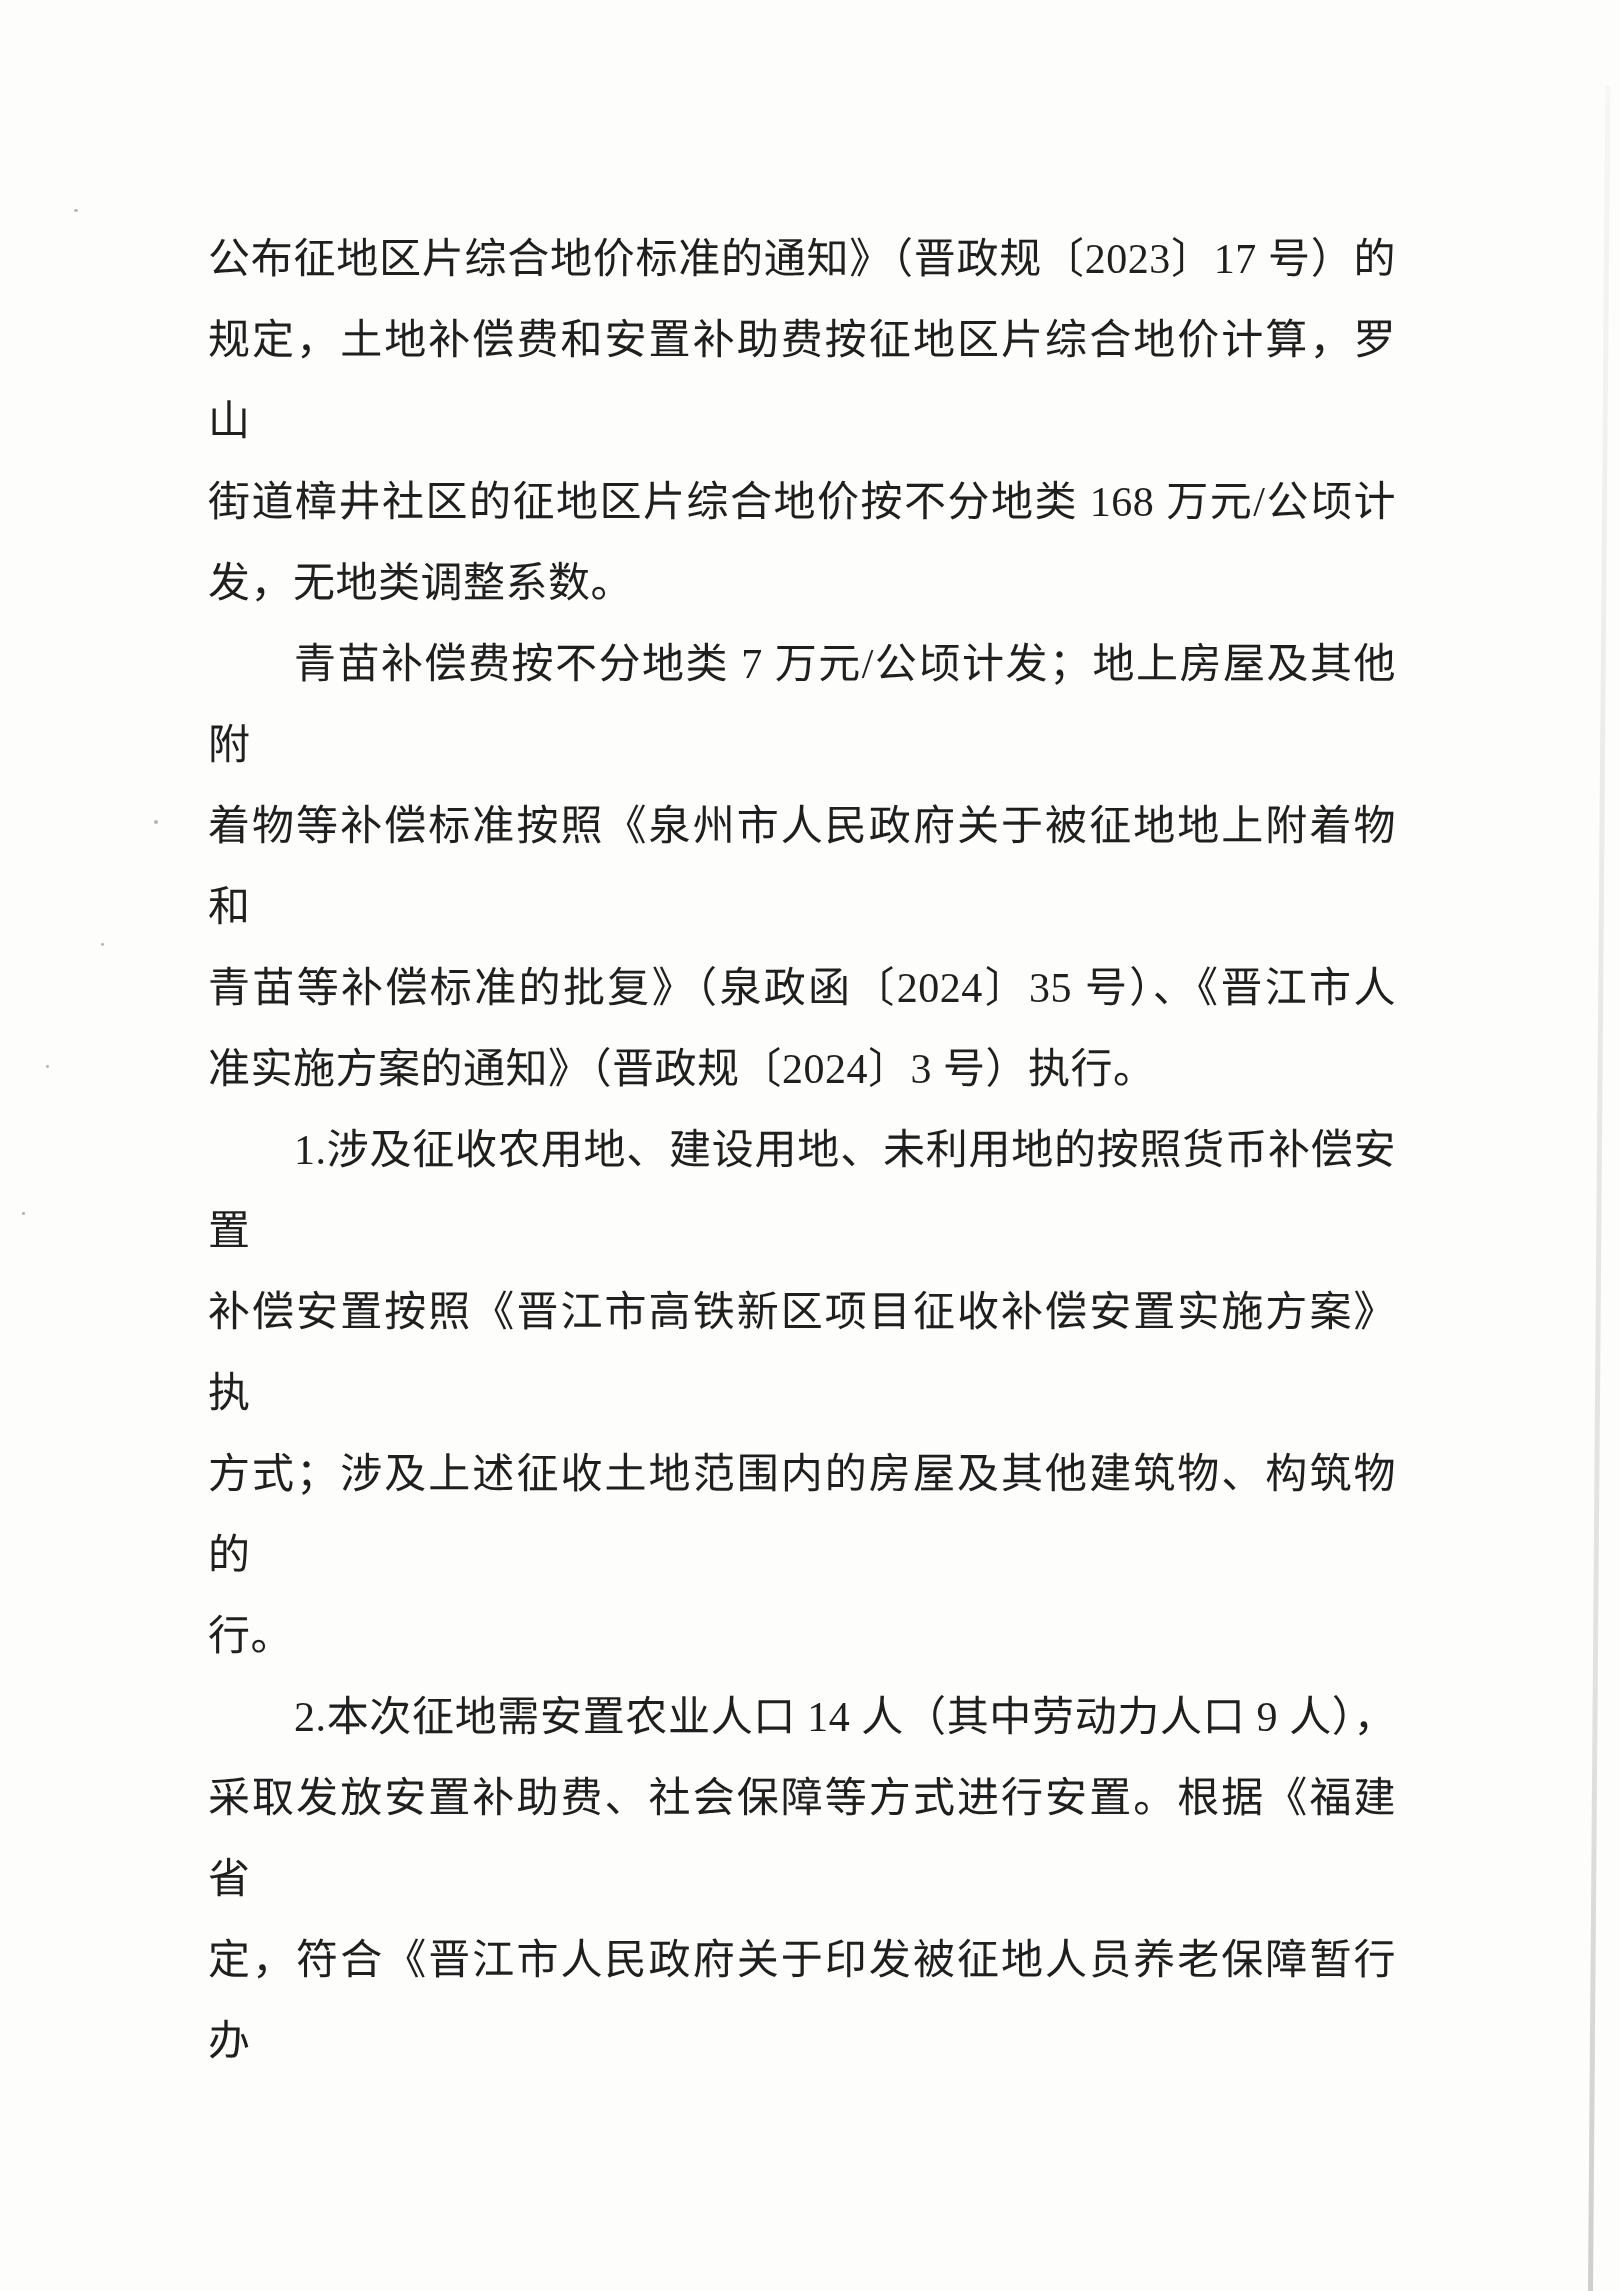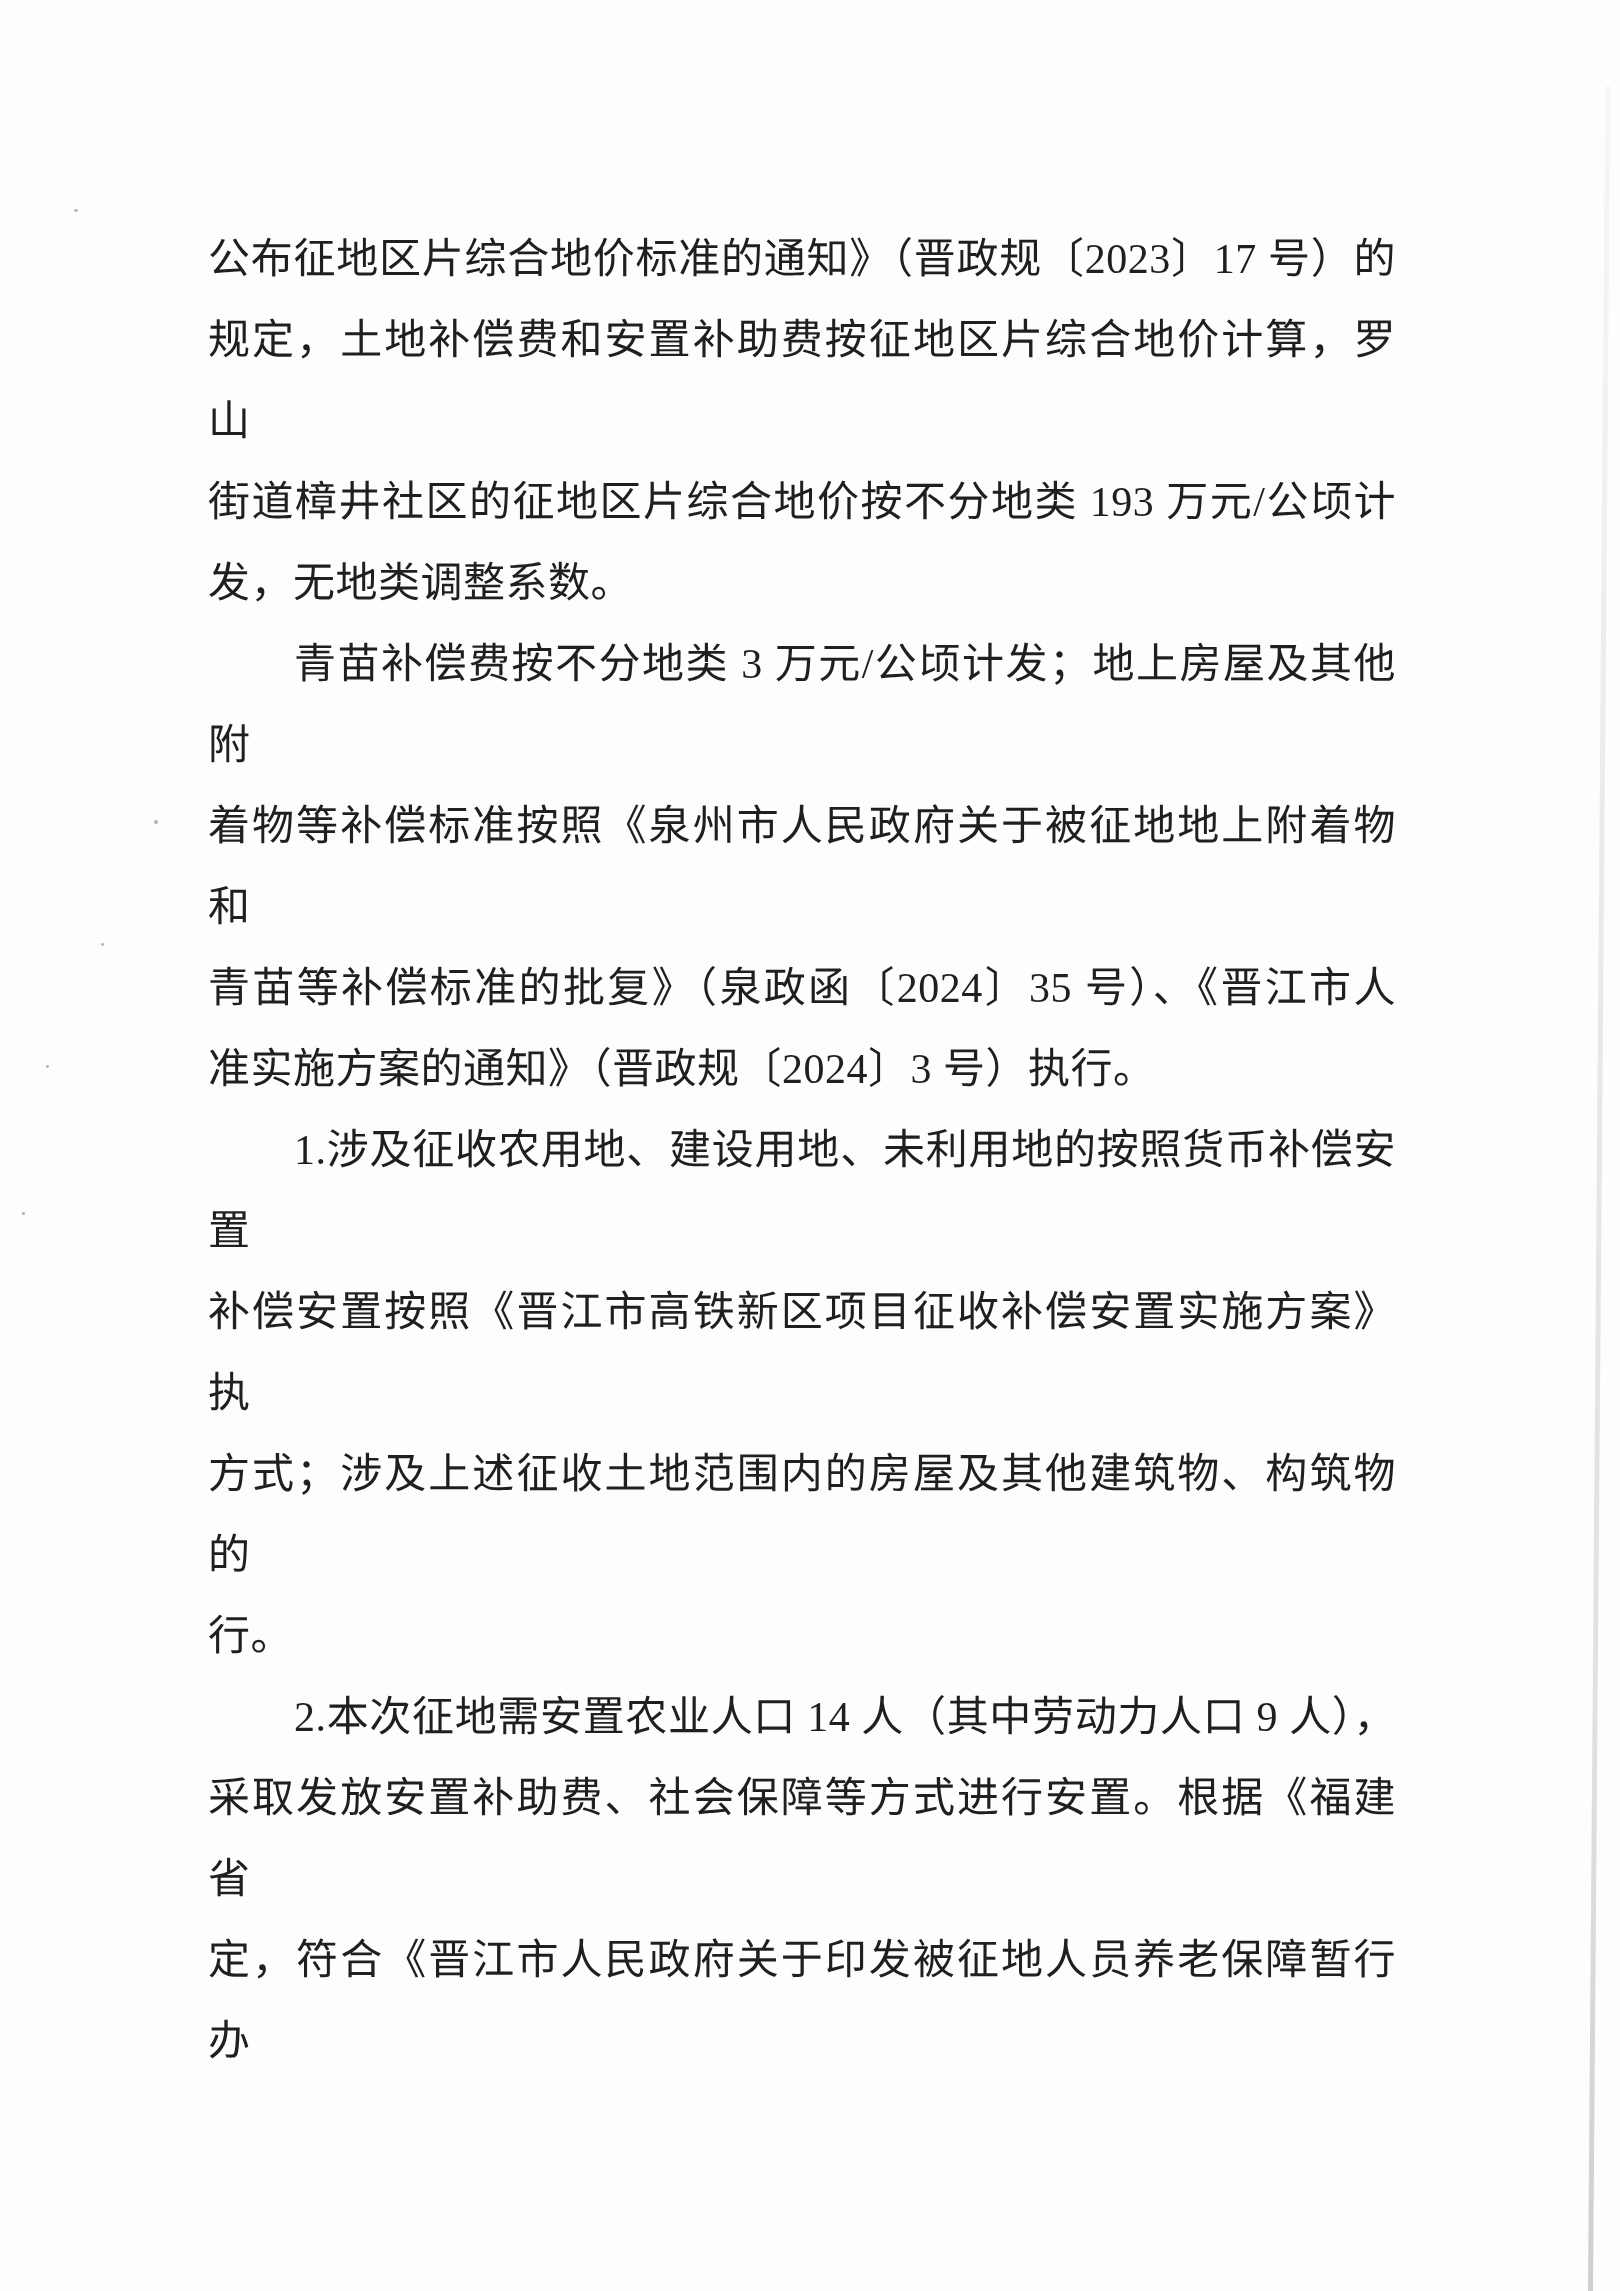--- a/index.html
+++ b/index.html
@@ -77,23 +77,23 @@
   .speck.s4 { left: 46px;  top: 1065px; width: 2.9px; height: 2.9px; }
   .speck.s5 { left: 21.6px;  top: 1212px; width: 3.9px; height: 2.9px; }
 </style>
 </head>
 <body>
 
 <div class="page">
   <div class="textblock">
       <div class="line fill">公布征地区片综合地价标准的通知》（晋政规〔2023〕17 号）的</div>
       <div class="line fill">规定，土地补偿费和安置补助费按征地区片综合地价计算，罗山</div>
-      <div class="line fill">街道樟井社区的征地区片综合地价按不分地类 193 万元/公顷计</div>
+      <div class="line fill">街道樟井社区的征地区片综合地价按不分地类 168 万元/公顷计</div>
       <div class="line end">发，无地类调整系数。</div>
-      <div class="line indent fill">青苗补偿费按不分地类 3 万元/公顷计发；地上房屋及其他附</div>
+      <div class="line indent fill">青苗补偿费按不分地类 7 万元/公顷计发；地上房屋及其他附</div>
       <div class="line fill">着物等补偿标准按照《泉州市人民政府关于被征地地上附着物和</div>
       <div class="line fill">青苗等补偿标准的批复》（泉政函〔2024〕35 号）、《晋江市人</div>
       <div class="line end">准实施方案的通知》（晋政规〔2024〕3 号）执行。</div>
       <div class="line indent fill">1.涉及征收农用地、建设用地、未利用地的按照货币补偿安置</div>
       <div class="line fill">补偿安置按照《晋江市高铁新区项目征收补偿安置实施方案》执</div>
       <div class="line fill">方式；涉及上述征收土地范围内的房屋及其他建筑物、构筑物的</div>
       <div class="line end">行。</div>
       <div class="line indent fill">2.本次征地需安置农业人口 14 人（其中劳动力人口 9 人），</div>
       <div class="line fill">采取发放安置补助费、社会保障等方式进行安置。根据《福建省</div>
       <div class="line fill">定，符合《晋江市人民政府关于印发被征地人员养老保障暂行办</div>

